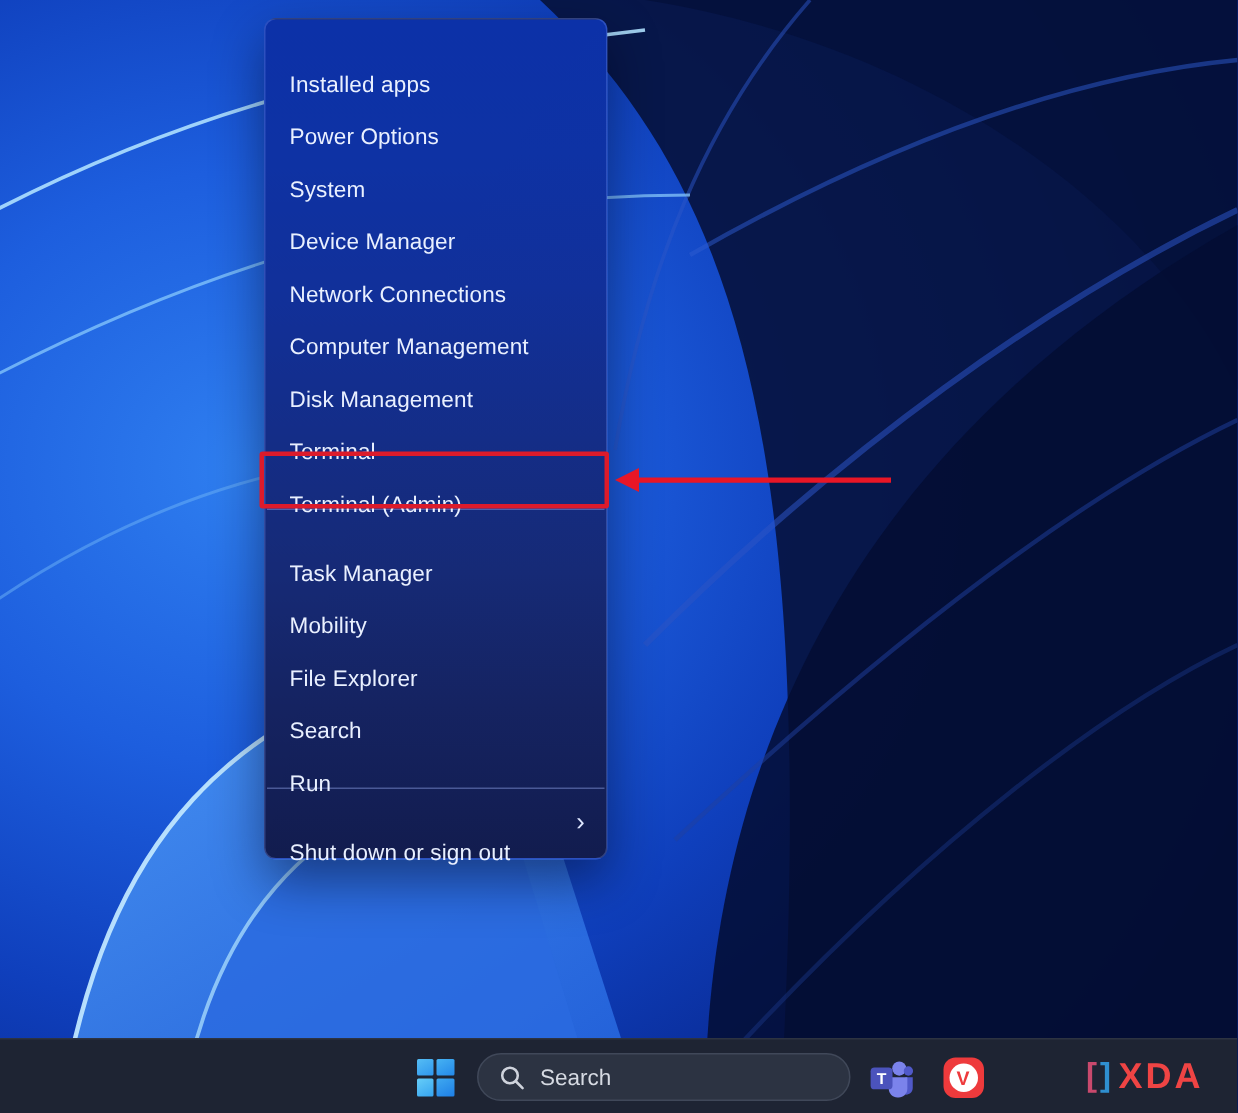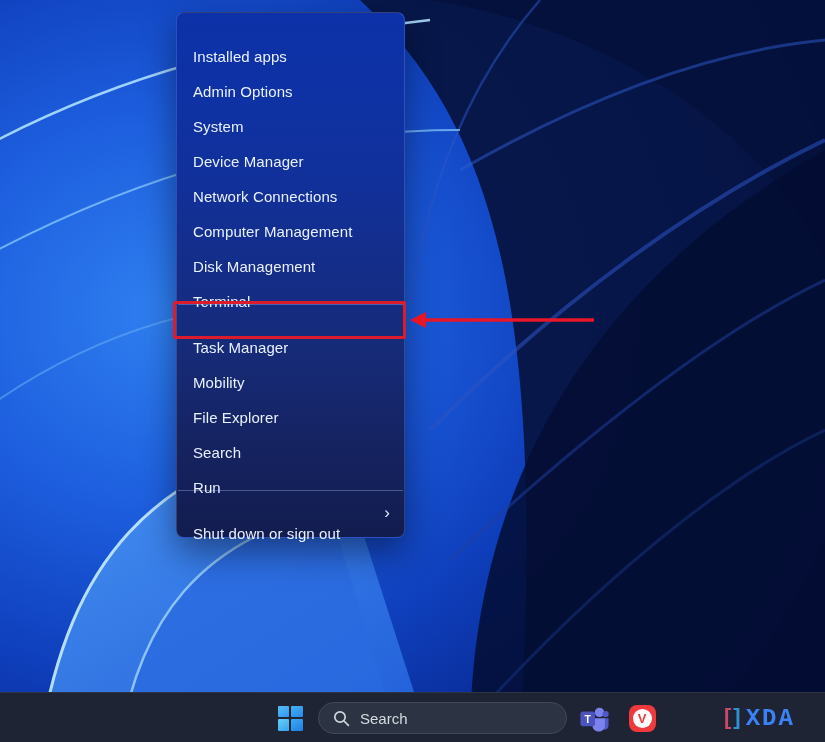--- a/index.html
+++ b/index.html
@@ -99,21 +99,21 @@
   }
 
   .xda-logo {
     position:absolute; left:724px; top:0px; height:50px;
     display:flex; align-items:center; gap:1px;
     font-weight:bold; font-size:24px; letter-spacing:1px;
     user-select:none;
   }
   .xda-bracket-left  { color:#c9496d; font-size:22px; transform:translateY(-1px); }
   .xda-bracket-right { color:#2f8fd0; font-size:22px; transform:translateY(-1px); margin-right:3px; }
-  .xda-text { color:#3b82f6; font-family:Liberation Mono, monospace; letter-spacing:2px; }
+  .xda-text { color:#ef4444; font-family:Liberation Sans, sans-serif; letter-spacing:2px; }
 </style>
 </head>
 <body>
 
 <div class="wallpaper">
   <svg width="825" height="742" viewBox="0 0 825 742">
     <defs>
       <radialGradient id="base" cx="20%" cy="42%" r="95%">
         <stop offset="0%" stop-color="#2f7ff0"></stop>
         <stop offset="28%" stop-color="#1d5ede"></stop>
@@ -155,39 +155,42 @@
     <path d="M 120 742 C 140 620 200 540 330 510" stroke="#9ed2fa" stroke-width="2.5" fill="none" opacity="0.85"></path>
   </svg>
 </div>
 
 <nav class="winx-menu">
   <ul>
     <li class="menu-item">
         <span class="label">Installed apps</span>
       </li>
     <li class="menu-item">
-        <span class="label">Admin Options</span>
+        <span class="label">Power Options</span>
       </li>
     <li class="menu-item">
         <span class="label">System</span>
       </li>
     <li class="menu-item">
         <span class="label">Device Manager</span>
       </li>
     <li class="menu-item">
         <span class="label">Network Connections</span>
       </li>
     <li class="menu-item">
         <span class="label">Computer Management</span>
       </li>
     <li class="menu-item">
         <span class="label">Disk Management</span>
       </li>
     <li class="menu-item">
         <span class="label">Terminal</span>
+      </li>
+    <li class="menu-item">
+        <span class="label">Terminal (Admin)</span>
       </li>
     <li class="menu-sep"></li>
     <li class="menu-item">
         <span class="label">Task Manager</span>
       </li>
     <li class="menu-item">
         <span class="label">Mobility</span>
       </li>
     <li class="menu-item">
         <span class="label">File Explorer</span>

